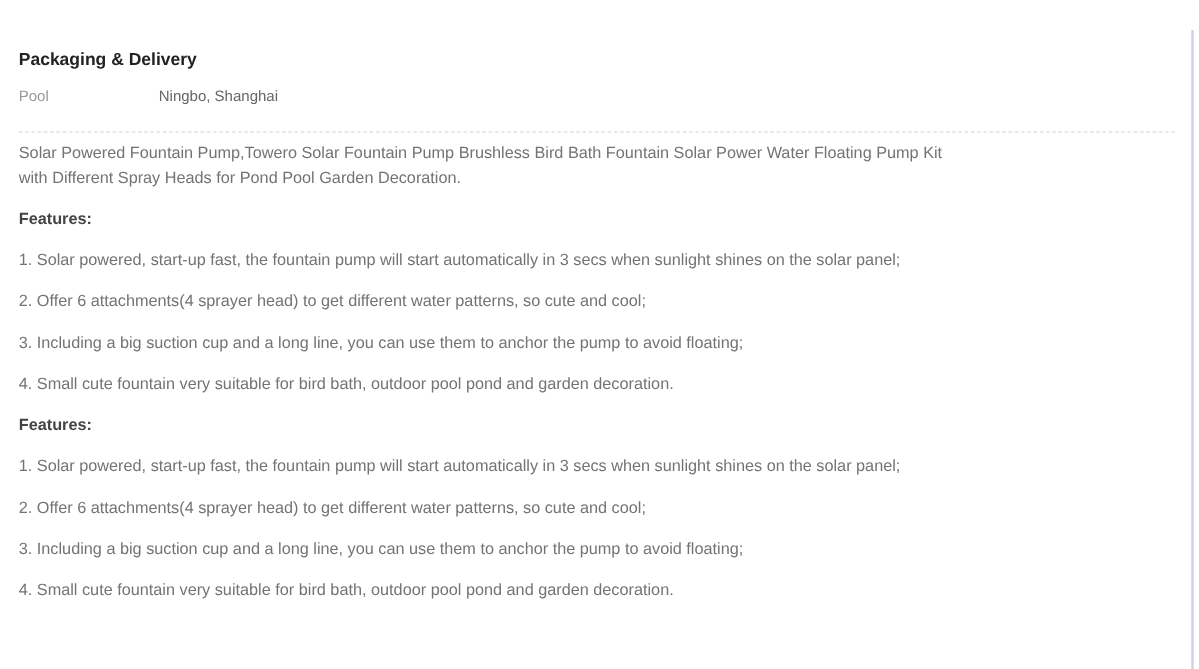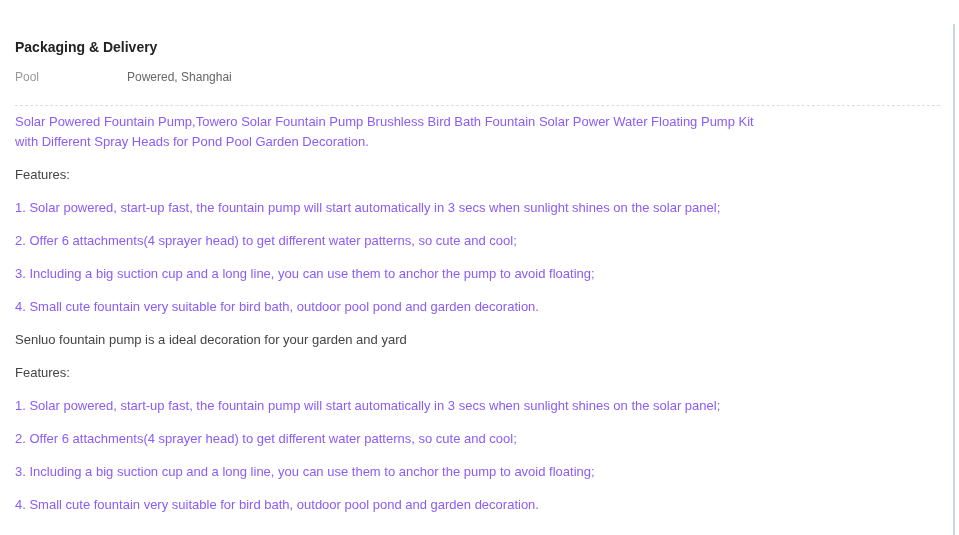--- a/index.html
+++ b/index.html
@@ -45,63 +45,62 @@
     border-top: 1px dashed #dddddd;
     margin: 21px 0 0 0;
     height: 0;
   }
   .description {
     width: 930px;
   }
   .description p {
     font-size: 13px;
     line-height: 20px;
-    color: #8b5cf6;
+    color: #737373;
     margin: 13px 0;
     white-space: pre-line;
   }
   .description p:first-child {
     margin-top: 6px;
   }
   .description p.bold {
-    font-weight: normal;
+    font-weight: bold;
     color: #444444;
   }
   .right-border {
     position: absolute;
     top: 0;
     bottom: 0;
     right: 4px;
     width: 2px;
     background: #ccd6e2;
   }
 </style>
 </head>
 <body>
 
 <div class="page">
   <div class="content">
 
     <h2 class="section-title">Packaging &amp; Delivery</h2>
 
     <div class="port-row">
-      <span class="port-label">Pool</span><span class="port-value">Powered, Shanghai</span>
+      <span class="port-label">Pool</span><span class="port-value">Ningbo, Shanghai</span>
     </div>
 
     <hr class="separator">
 
     <div class="description">
       <p>Solar Powered Fountain Pump,Towero Solar Fountain Pump Brushless Bird Bath Fountain Solar Power Water Floating Pump Kit
 with Different Spray Heads for Pond Pool Garden Decoration.</p>
       <p class="bold">Features:</p>
       <p>1. Solar powered, start-up fast, the fountain pump will start automatically in 3 secs when sunlight shines on the solar panel;</p>
       <p>2. Offer 6 attachments(4 sprayer head) to get different water patterns, so cute and cool;</p>
       <p>3. Including a big suction cup and a long line, you can use them to anchor the pump to avoid floating;</p>
       <p>4. Small cute fountain very suitable for bird bath, outdoor pool pond and garden decoration.</p>
-      <p class="bold">Senluo fountain pump is a ideal decoration for your garden and yard</p>
       <p class="bold">Features:</p>
       <p>1. Solar powered, start-up fast, the fountain pump will start automatically in 3 secs when sunlight shines on the solar panel;</p>
       <p>2. Offer 6 attachments(4 sprayer head) to get different water patterns, so cute and cool;</p>
       <p>3. Including a big suction cup and a long line, you can use them to anchor the pump to avoid floating;</p>
       <p>4. Small cute fountain very suitable for bird bath, outdoor pool pond and garden decoration.</p>
     </div>
 
   </div>
 
   <div class="right-border"></div>

